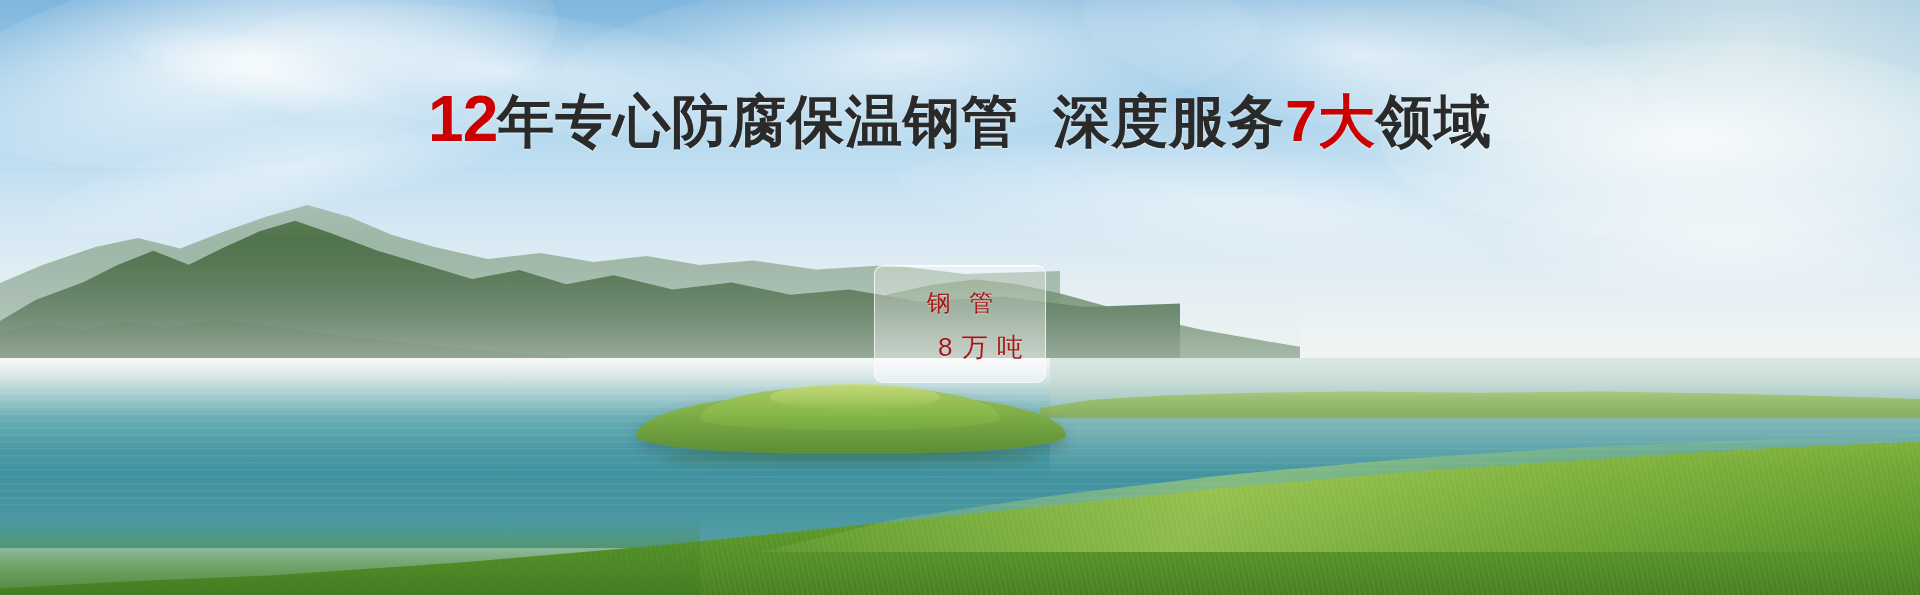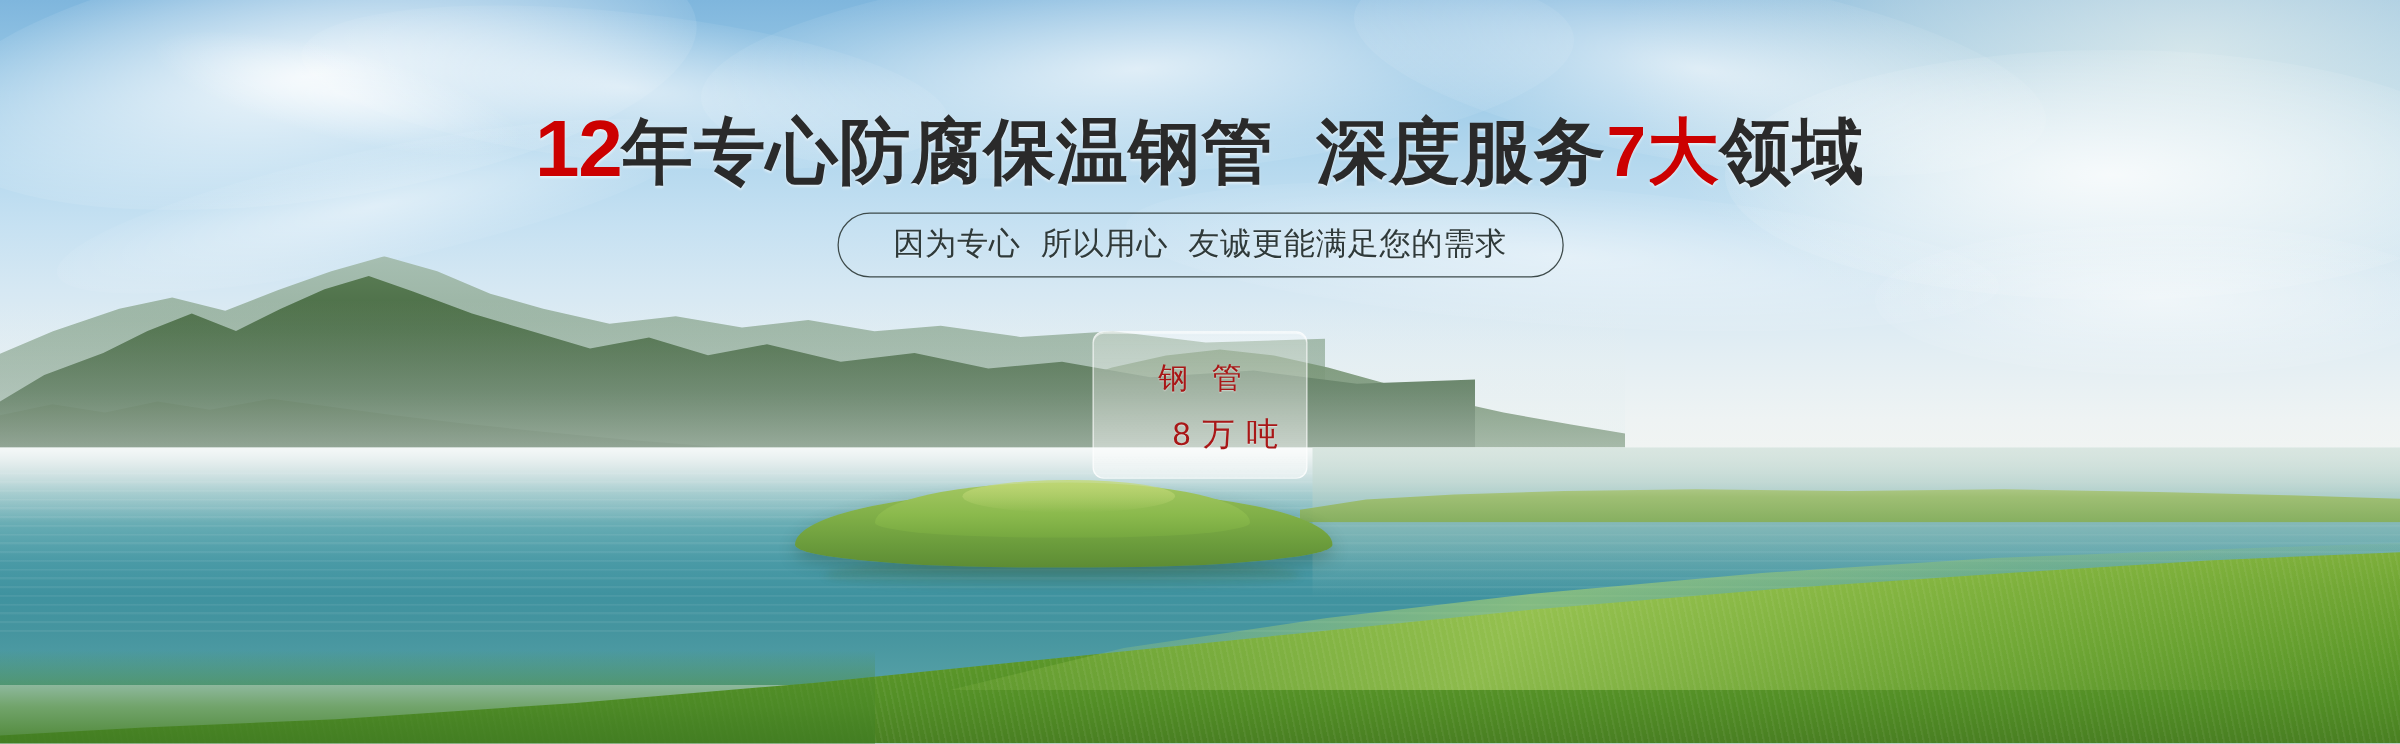--- a/index.html
+++ b/index.html
@@ -291,25 +291,20 @@
   <div class="grass-bottom-hi"></div>
   <div class="grass-texture"></div>
   <div class="shore-left"></div>
 
   <div class="content">
 
     <div class="headline">
       <span class="hl-num">12</span><span>年专心防腐保温钢管</span><span class="hl-gap"></span><span>深度服务</span><span class="hl-red">7大</span><span>领域</span>
     </div>
 
-    <div class="subtitle-wrap">
-      <div class="subtitle">
-        <span>因为专心</span><span class="sub-gap"></span><span>所以用心</span><span class="sub-gap"></span><span>友诚更能满足您的需求</span>
-      </div>
-    </div>
 
     <div class="cards">
 
       <div class="card">
         <div class="card-label">钢 管</div>
         <div class="card-value"><span>8 万 吨</span></div>
       </div>
 
 
 

